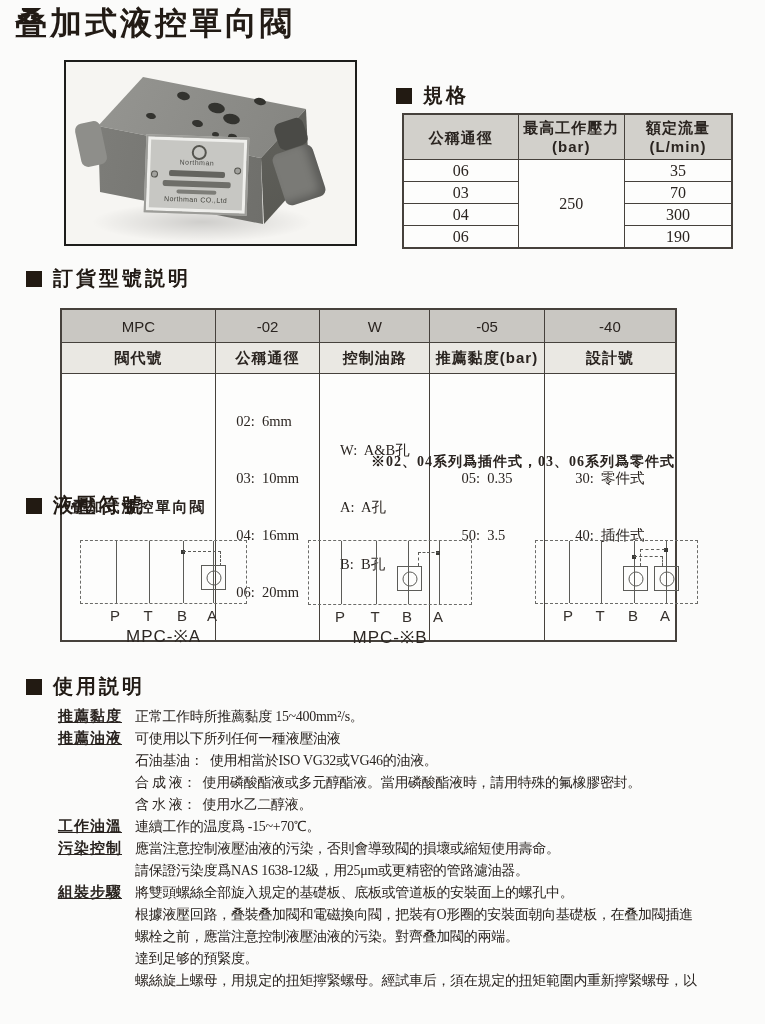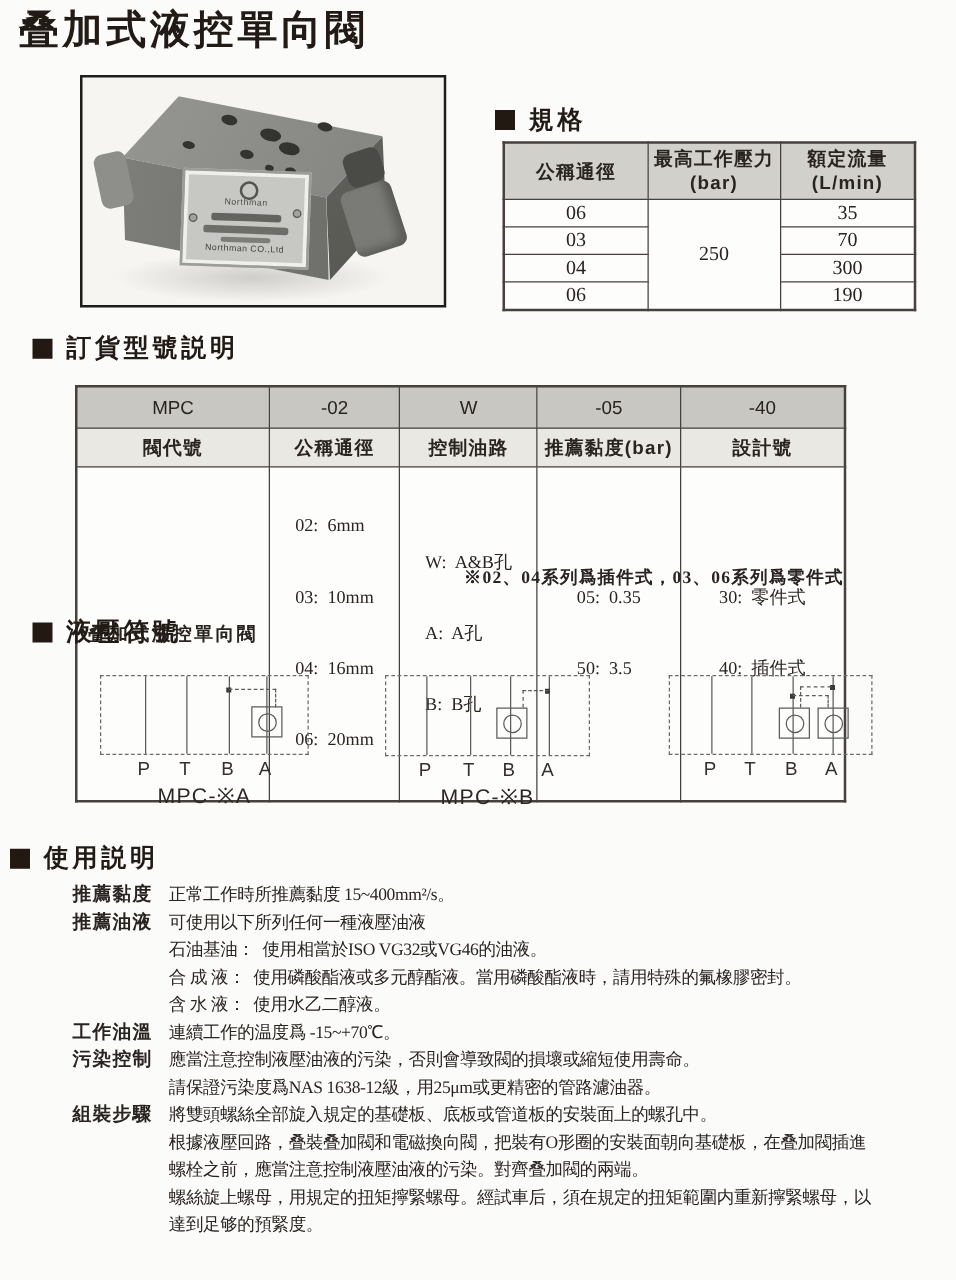--- a/index.html
+++ b/index.html
@@ -76,21 +76,21 @@
   .pdot{position:absolute;width:4px;height:4px;background:#3a3a36;}
   .port{position:absolute;width:20px;text-align:center;font-family:"Liberation Sans",sans-serif;
         font-size:15px;color:#35302c;}
   .sym-cap{position:absolute;left:0;width:100%;text-align:center;
            font-family:"Liberation Sans",sans-serif;font-size:17px;letter-spacing:1px;color:#2c2723;}
 
   
   .usage{position:absolute;left:58px;top:705px;width:700px;}
   .urow{height:22px;line-height:22px;white-space:pre;}
   .ulabel{display:inline-block;width:77px;font-family:"Liberation Sans",sans-serif;
-          font-weight:bold;font-size:15px;letter-spacing:1px;vertical-align:top;}
+          font-weight:bold;font-size:15px;letter-spacing:1px;vertical-align:top;text-decoration:underline;}
   .utext{font-size:14px;letter-spacing:-0.3px;}
 </style>
 </head>
 <body>
 
 <div class="page">
 
   <h1 class="title">叠加式液控單向閥</h1>
 
   <div class="photo-frame">
@@ -283,33 +283,33 @@
       <div class="pv" style="left:126px;top:15px;height:10px;"></div>
       <div class="cv" style="left:87px;top:25px;"></div>
       <div class="cv" style="left:118px;top:25px;"></div>
     </div>
     <span class="port" style="left:23px;top:67px;">P</span>
     <span class="port" style="left:55px;top:67px;">T</span>
     <span class="port" style="left:88px;top:67px;">B</span>
     <span class="port" style="left:120px;top:67px;">A</span>
   </div>
 
-  <div class="sec-heading" style="left:8px;top:673px;text-align:right;">
+  <div class="sec-heading" style="left:26px;top:673px;text-align:right;">
     <span class="sq"></span>
     <span>使用説明</span>
   </div>
   <div class="usage">
     <div class="urow"><span class="ulabel">推薦黏度</span><span class="utext">正常工作時所推薦黏度 15~400mm²/s。</span></div>
     <div class="urow"><span class="ulabel">推薦油液</span><span class="utext">可使用以下所列任何一種液壓油液</span></div>
     <div class="urow"><span class="ulabel"></span><span class="utext">石油基油：  使用相當於ISO VG32或VG46的油液。</span></div>
     <div class="urow"><span class="ulabel"></span><span class="utext">合 成 液：  使用磷酸酯液或多元醇酯液。當用磷酸酯液時，請用特殊的氟橡膠密封。</span></div>
     <div class="urow"><span class="ulabel"></span><span class="utext">含 水 液：  使用水乙二醇液。</span></div>
     <div class="urow"><span class="ulabel">工作油溫</span><span class="utext">連續工作的温度爲 -15~+70℃。</span></div>
     <div class="urow"><span class="ulabel">污染控制</span><span class="utext">應當注意控制液壓油液的污染，否則會導致閥的損壞或縮短使用壽命。</span></div>
     <div class="urow"><span class="ulabel"></span><span class="utext">請保證污染度爲NAS 1638-12級，用25μm或更精密的管路濾油器。</span></div>
     <div class="urow"><span class="ulabel">組裝步驟</span><span class="utext">將雙頭螺絲全部旋入規定的基礎板、底板或管道板的安裝面上的螺孔中。</span></div>
     <div class="urow"><span class="ulabel"></span><span class="utext">根據液壓回路，叠裝叠加閥和電磁換向閥，把裝有O形圈的安裝面朝向基礎板，在叠加閥插進</span></div>
     <div class="urow"><span class="ulabel"></span><span class="utext">螺栓之前，應當注意控制液壓油液的污染。對齊叠加閥的兩端。</span></div>
+    <div class="urow"><span class="ulabel"></span><span class="utext">達到足够的預緊度。</span></div>
     <div class="urow"><span class="ulabel"></span><span class="utext">螺絲旋上螺母，用規定的扭矩擰緊螺母。經試車后，須在規定的扭矩範圍内重新擰緊螺母，以</span></div>
-    <div class="urow"><span class="ulabel"></span><span class="utext">達到足够的預緊度。</span></div>
   </div>
 
 </div>
 
 </body></html>

